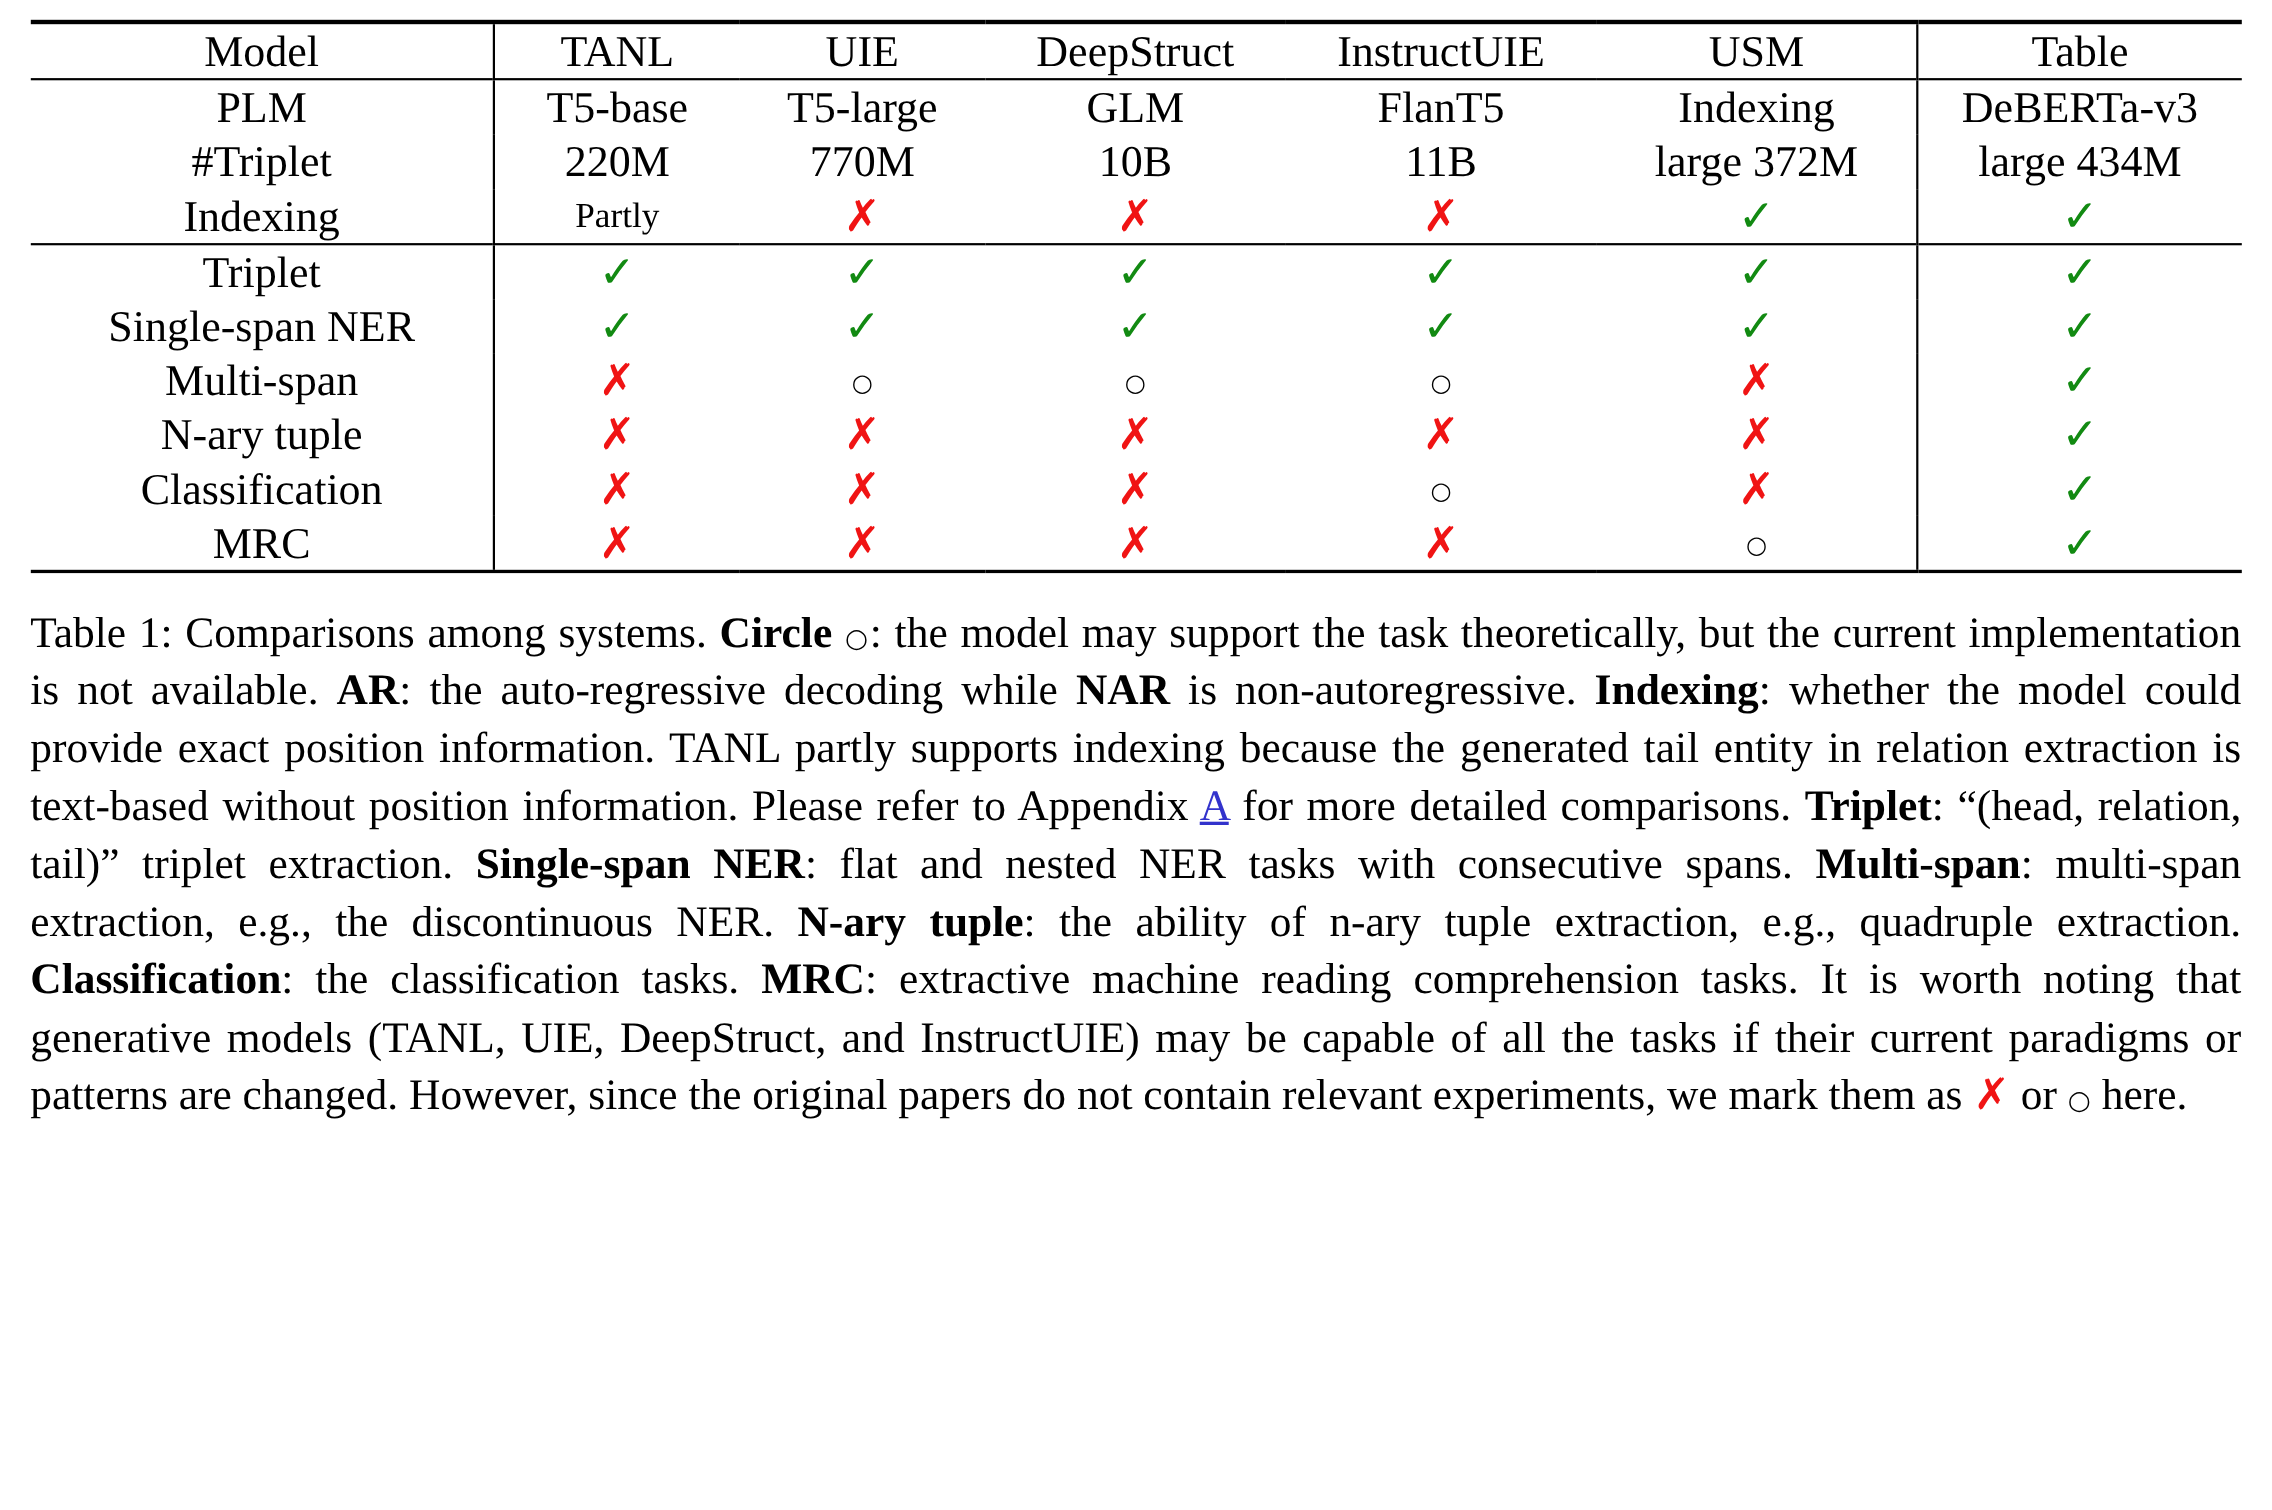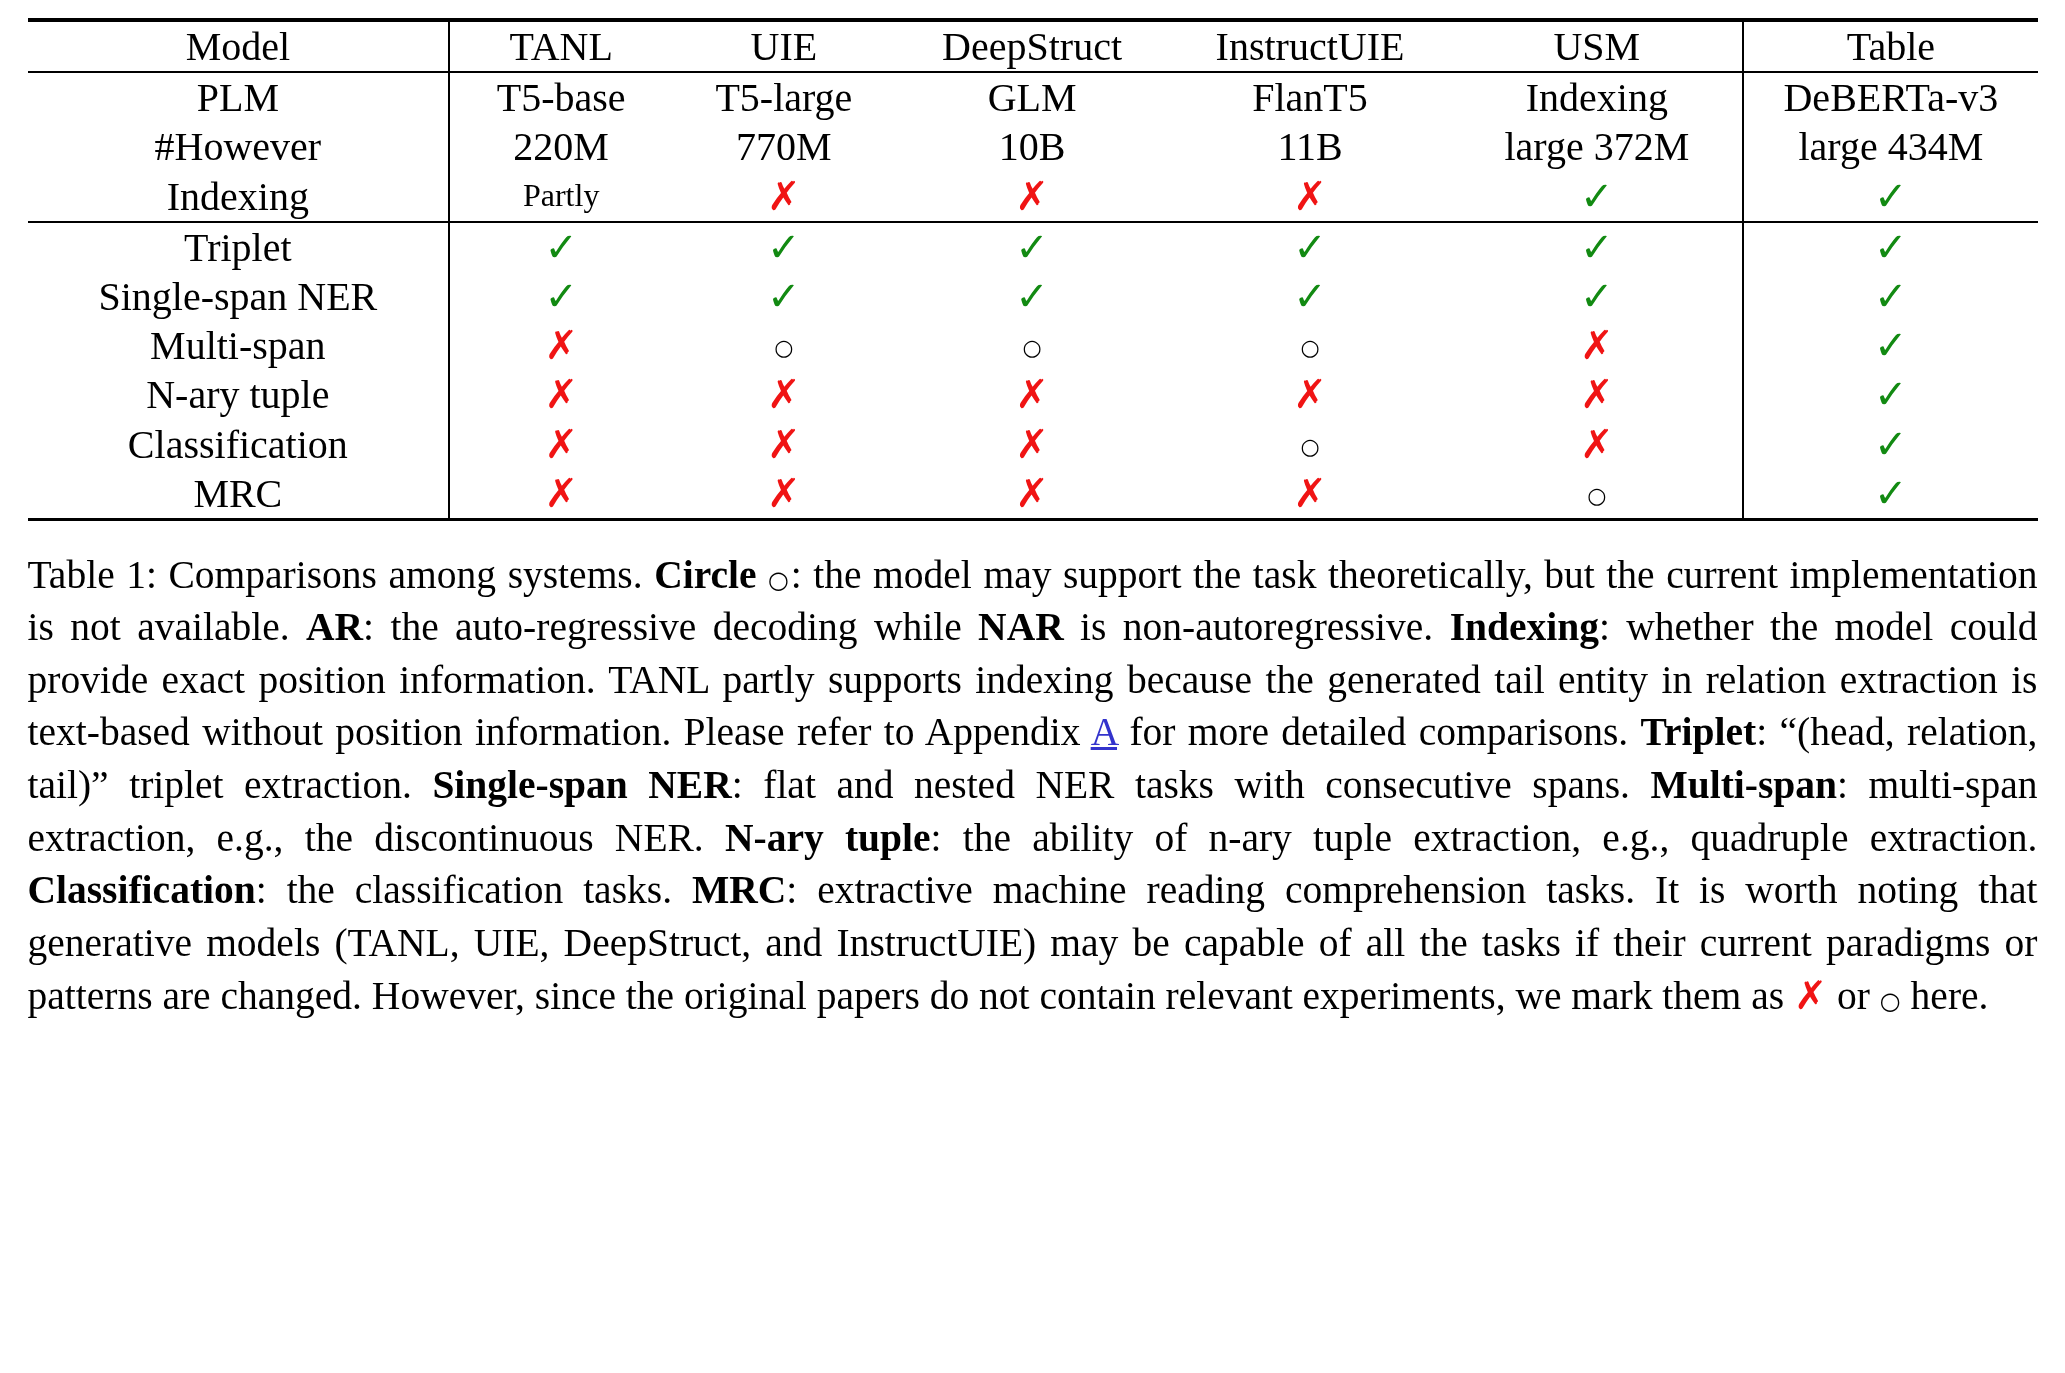--- a/index.html
+++ b/index.html
@@ -129,21 +129,21 @@
         <td class="rowlabel">PLM</td>
         <td class="vleft">T5-base</td>
         <td>T5-large</td>
         <td>GLM</td>
         <td>FlanT5</td>
         <td>Indexing</td>
         <td class="vleft">DeBERTa-v3</td>
       </tr>
 
       <tr class="pad-bot">
-        <td class="rowlabel">#However</td>
+        <td class="rowlabel">#Triplet</td>
         <td class="vleft">220M</td>
         <td>770M</td>
         <td>10B</td>
         <td>11B</td>
         <td>large 372M</td>
         <td class="vleft">large 434M</td>
       </tr>
 
 
       <tr class="pad-bot">

